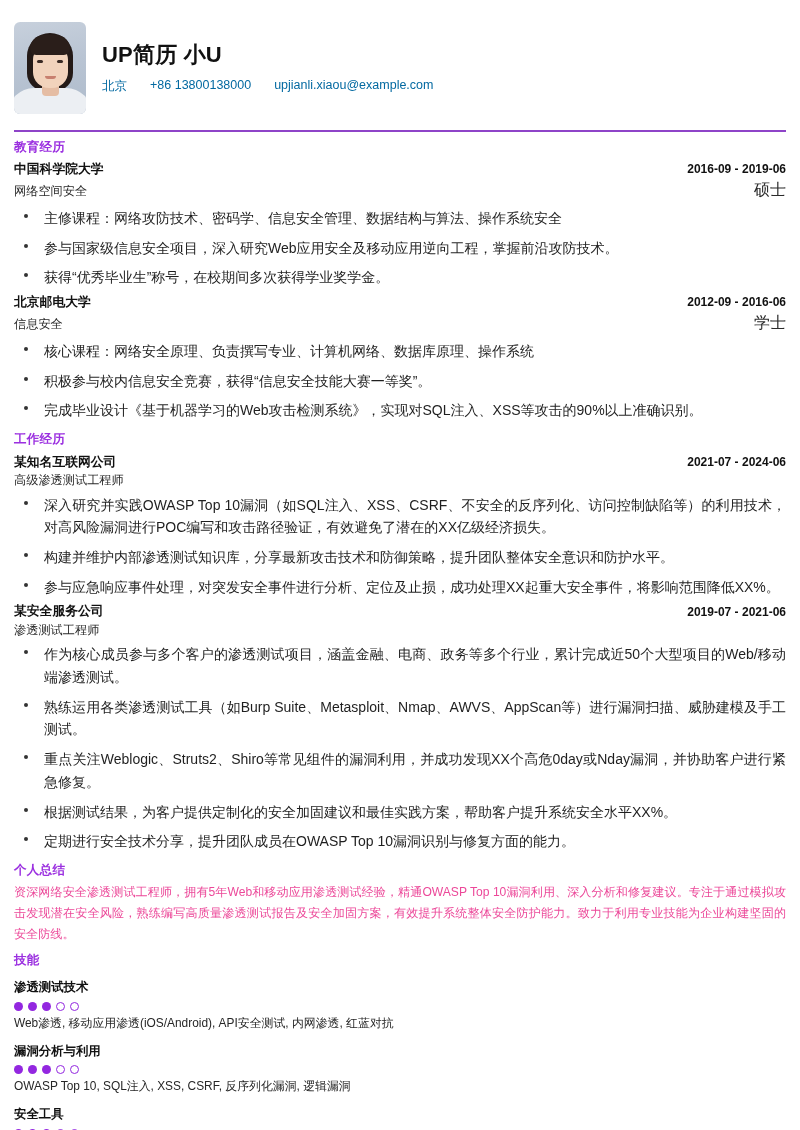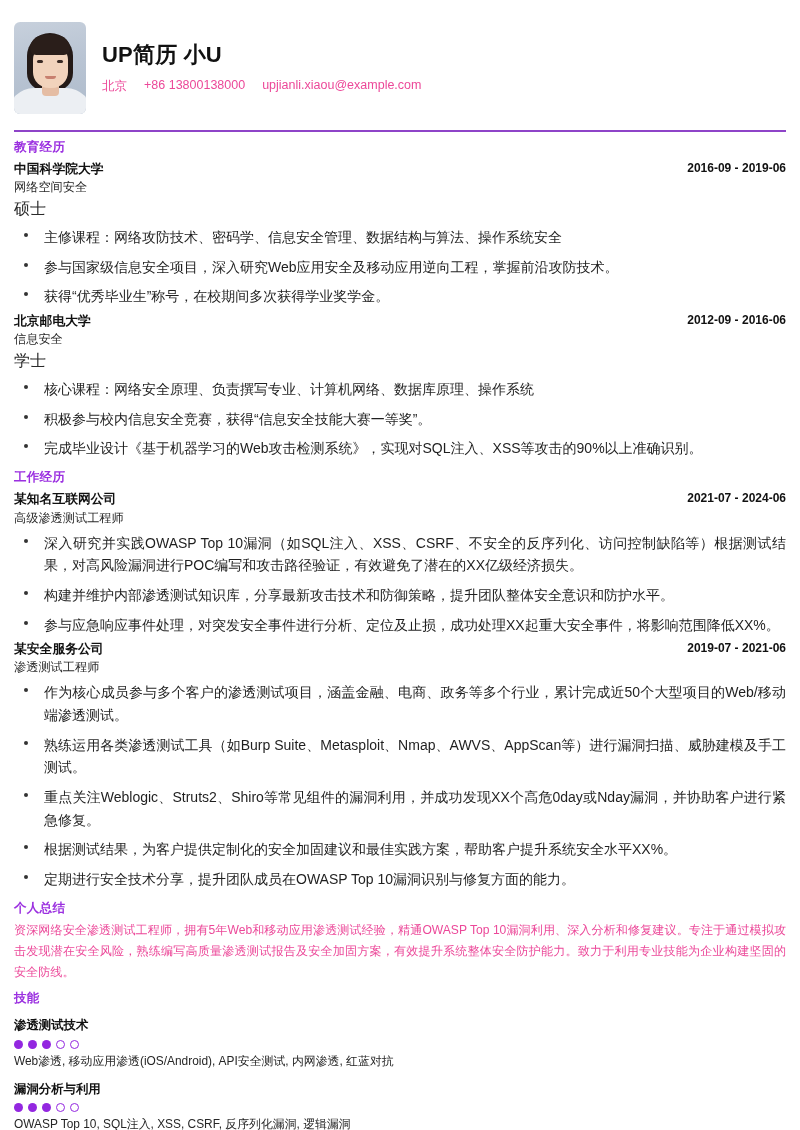--- a/index.html
+++ b/index.html
@@ -114,23 +114,23 @@
   .name {
     font-size: 22px;
     font-weight: bold;
     letter-spacing: 0.2px;
     color: #111111;
     line-height: 1.25;
   }
   .contact {
     margin-top: 9px;
     font-size: 12.5px;
-    color: #ec4899;
-    display: flex;
-    gap: 17px;
+    color: #0369a1;
+    display: flex;
+    gap: 23px;
     flex-wrap: wrap;
   }
 
   .hrule {
     height: 1.6px;
     background: #8e44c8;
     margin: 2px 0 0 0;
   }
 
   
@@ -142,40 +142,39 @@
     letter-spacing: 0.3px;
     line-height: 1.4;
     margin-bottom: 3px;
   }
 
   .entry { margin-bottom: 2px; }
   .entry + .entry { margin-top: 3px; }
   .entry-row {
     display: flex;
     justify-content: space-between;
-    align-items: flex-start;
+    align-items: flex-end;
     line-height: 1.5;
   }
   .org {
     font-size: 12.8px;
     font-weight: bold;
     color: #111111;
   }
   .date {
     font-size: 12px;
     font-weight: bold;
     color: #111111;
     white-space: nowrap;
   }
   .sub-row {
     display: flex;
     justify-content: space-between;
     align-items: baseline;
     line-height: 1.55;
-    flex-direction: column;
   }
   .role {
     font-size: 12.2px;
     color: #2a2a2a;
   }
   .degree {
     font-size: 16px;
     color: #2a2a2a;
     white-space: nowrap;
   }
@@ -311,21 +310,21 @@
 
     <div class="entry">
       <div class="entry-row">
         <span class="org">某知名互联网公司</span>
         <span class="date">2021-07 - 2024-06</span>
       </div>
       <div class="sub-row">
         <span class="role">高级渗透测试工程师</span>
       </div>
       <ul class="bullets">
-        <li>深入研究并实践OWASP Top 10漏洞（如SQL注入、XSS、CSRF、不安全的反序列化、访问控制缺陷等）根据测试结果，对高风险漏洞进行POC编写和攻击路径验证，有效避免了潜在的XX亿级经济损失。</li>
+        <li>深入研究并实践OWASP Top 10漏洞（如SQL注入、XSS、CSRF、不安全的反序列化、访问控制缺陷等）的利用技术，对高风险漏洞进行POC编写和攻击路径验证，有效避免了潜在的XX亿级经济损失。</li>
         <li>构建并维护内部渗透测试知识库，分享最新攻击技术和防御策略，提升团队整体安全意识和防护水平。</li>
         <li>参与应急响应事件处理，对突发安全事件进行分析、定位及止损，成功处理XX起重大安全事件，将影响范围降低XX%。</li>
       </ul>
     </div>
 
     <div class="entry">
       <div class="entry-row">
         <span class="org">某安全服务公司</span>
         <span class="date">2019-07 - 2021-06</span>
       </div>

